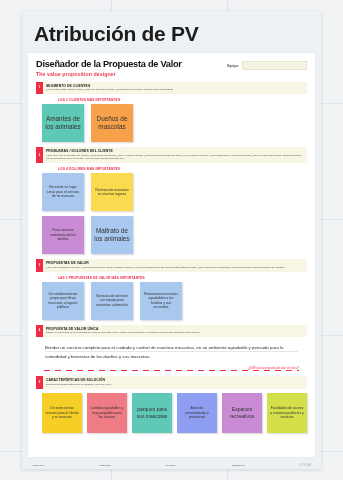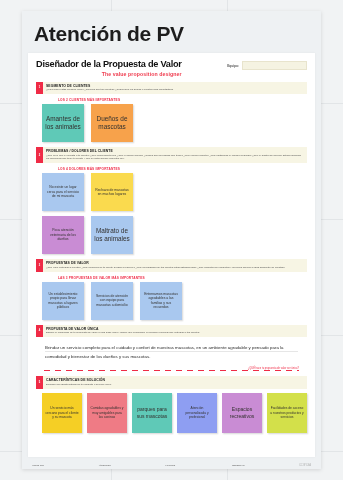--- a/index.html
+++ b/index.html
@@ -34,21 +34,21 @@
   #sheet{
     background:#ffffff;
     margin:0 6px 0 6px;
     height:404px;
     position:relative;
     box-shadow:0 0 2px rgba(0,0,0,.06);
   }
   .sheet-pad{padding:6px 8px 0 8px;}
 
   
-  .doc-head{display:flex;align-items:flex-start;justify-content:space-between;text-align:right;}
+  .doc-head{display:flex;align-items:flex-start;justify-content:space-between;}
   .doc-h1{font-size:9.2px;font-weight:bold;color:#111;letter-spacing:-.25px;line-height:1.15;}
   .doc-h2{font-size:5.2px;font-weight:bold;color:#ef3b4e;letter-spacing:.1px;margin-top:1px;}
   .team-wrap{display:flex;align-items:center;gap:3px;margin-top:2px;}
   .team-label{font-size:3.2px;color:#555;font-weight:bold;}
   .team-field{width:63px;height:7px;background:#f5f3e2;border:0.5px solid #e8e4cd;}
 
   
   .band{display:flex;margin-top:5px;align-items:stretch;}
   .band-tab{width:7px;background:#ef2b46;flex:none;display:flex;align-items:center;justify-content:center;}
   .band-tab span{font-size:2.6px;color:#fff;font-weight:bold;}
@@ -114,21 +114,21 @@
   .fcol .fb{font-size:2.2px;color:#999;line-height:1.5;margin-top:1px;}
   .fcc{font-size:2.6px;color:#aaa;align-self:flex-start;}
 </style>
 </head>
 <body>
 
 <div id="canvas"></div>
 
 <div id="poster">
 
-  <div id="poster-title">Atención de PV</div>
+  <div id="poster-title">Atribución de PV</div>
 
   <div id="sheet">
     <div class="sheet-pad">
 
       <div class="doc-head">
         <div>
           <div class="doc-h1">Diseñador de la Propuesta de Valor</div>
           <div class="doc-h2">The value proposition designer</div>
         </div>
         <div class="team-wrap">

